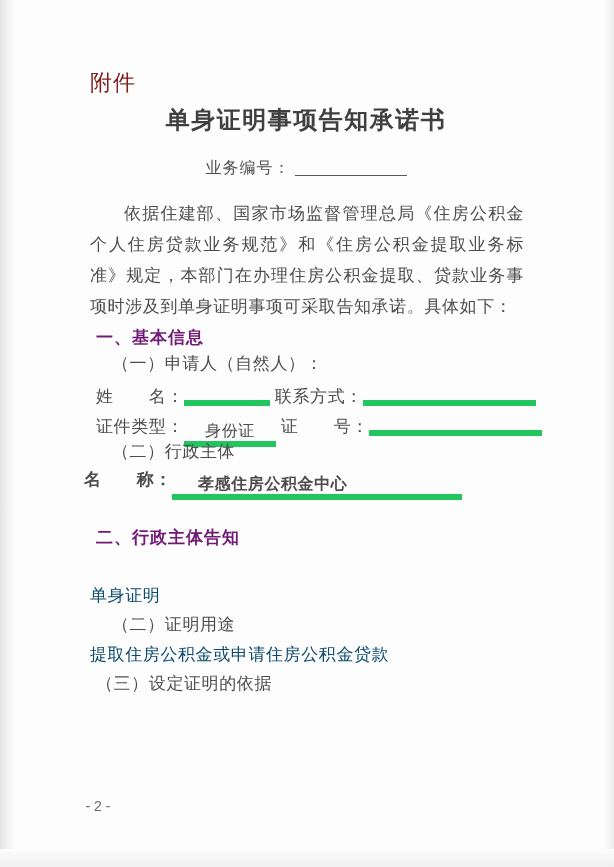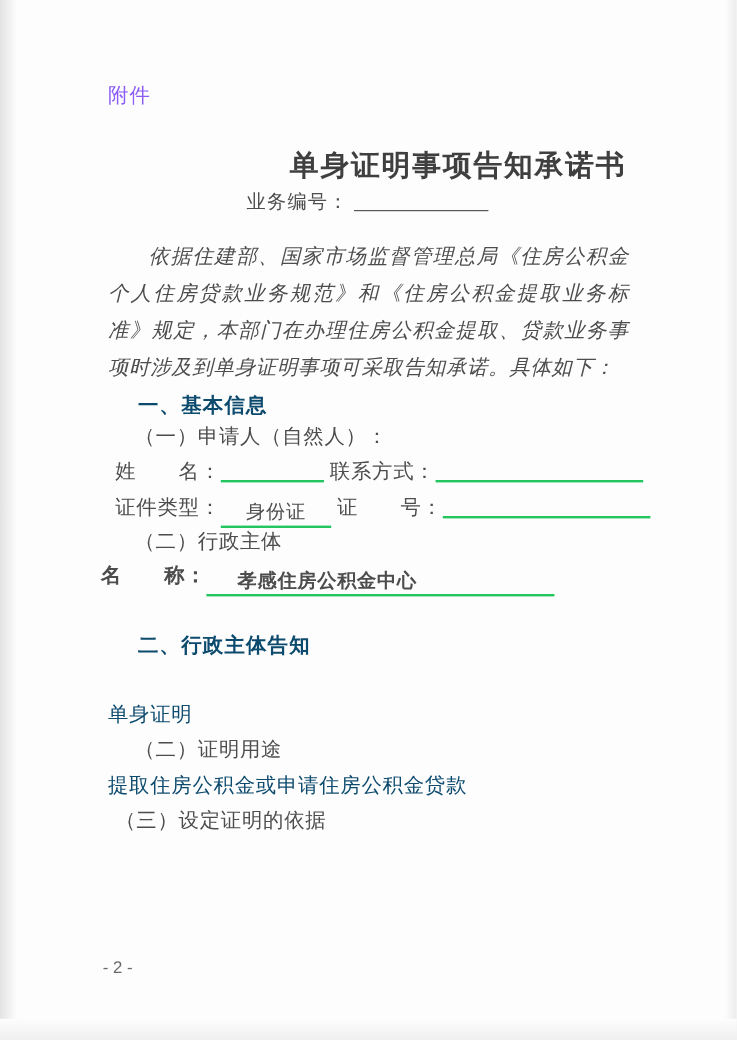--- a/index.html
+++ b/index.html
@@ -41,33 +41,33 @@
     width: 614px; height: 18px;
     background: linear-gradient(to top, #efefef, #fdfdfd);
     pointer-events: none;
   }
 
   
   #attachment-label {
     position: absolute;
     left: 90px;
     top: 68px;
-    font-size: 17px;
+    font-size: 22px;
     letter-spacing: 1px;
-    color: #8b5cf6;
+    color: #7f1d1d;
     font-family: "Liberation Serif", "DejaVu Serif", serif;
   }
 
   
   #doc-title {
     position: absolute;
     left: 90px;
-    top: 122px;
+    top: 104px;
     width: 432px;
-    text-align: right;
+    text-align: center;
     font-size: 24px;
     font-weight: bold;
     letter-spacing: 1.5px;
     color: #3f3f3f;
     font-family: "Liberation Serif", "DejaVu Serif", serif;
   }
 
   
   #biz-no-row {
     position: absolute;
@@ -99,31 +99,30 @@
   }
   .para.indent {
     text-indent: 2em;
   }
 
   #intro-paragraph {
     position: absolute;
     left: 90px;
     top: 198px;
     width: 434px;
-    font-style: italic;
   }
 
   
   .section-heading {
     font-family: "Liberation Sans", "DejaVu Sans", sans-serif;
     font-weight: bold;
     font-size: 17px;
     letter-spacing: 1px;
-    color: #0c4a6e;
-    margin-left: 25px;
+    color: #701a75;
+    margin-left: 6px;
   }
 
   
   .sub-heading {
     font-size: 17px;
     letter-spacing: 0.6px;
     color: #4d4d4d;
     margin-left: 22px;
   }
 
@@ -139,21 +138,21 @@
     color: #4d4d4d;
     letter-spacing: 0.6px;
     margin-left: 6px;
     white-space: nowrap;
   }
   .flabel {
     display: inline-block;
   }
   .fill {
     display: inline-block;
-    border-bottom: 2px solid #22c55e;
+    border-bottom: 6px solid #22c55e;
     vertical-align: -4px;
     text-align: center;
     color: #4d4d4d;
     font-size: 16px;
     line-height: 20px;
     height: 20px;
   }
   .fill.short { width: 86px; }
   .fill.idtype { width: 92px; }
   .fill.name-long { width: 290px; text-align: left; text-indent: 26px; }

